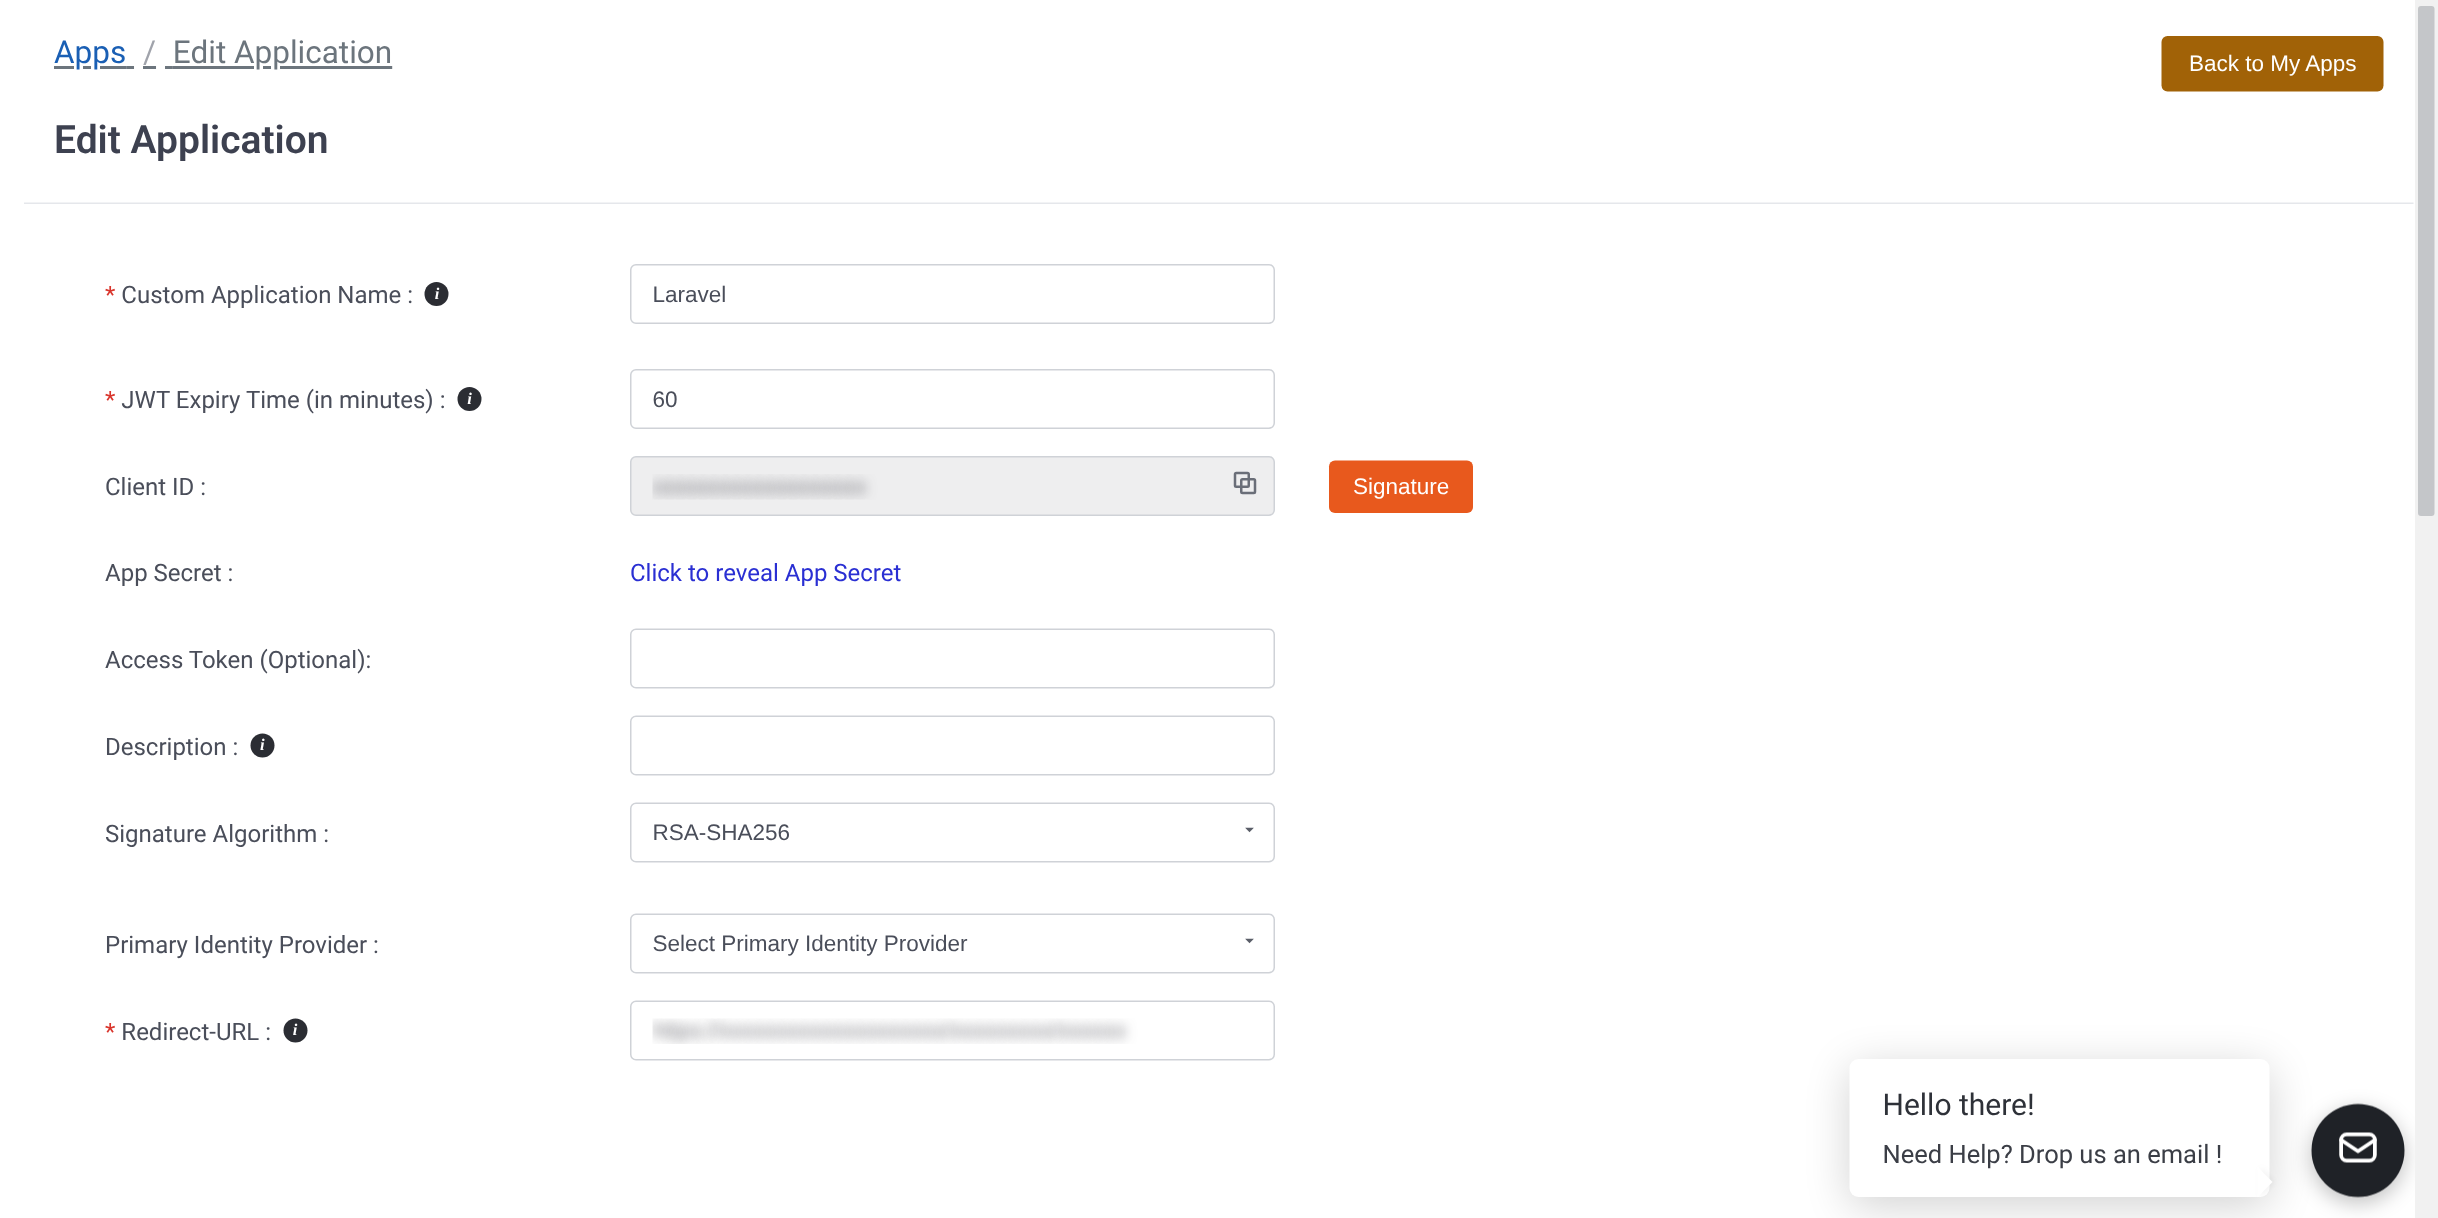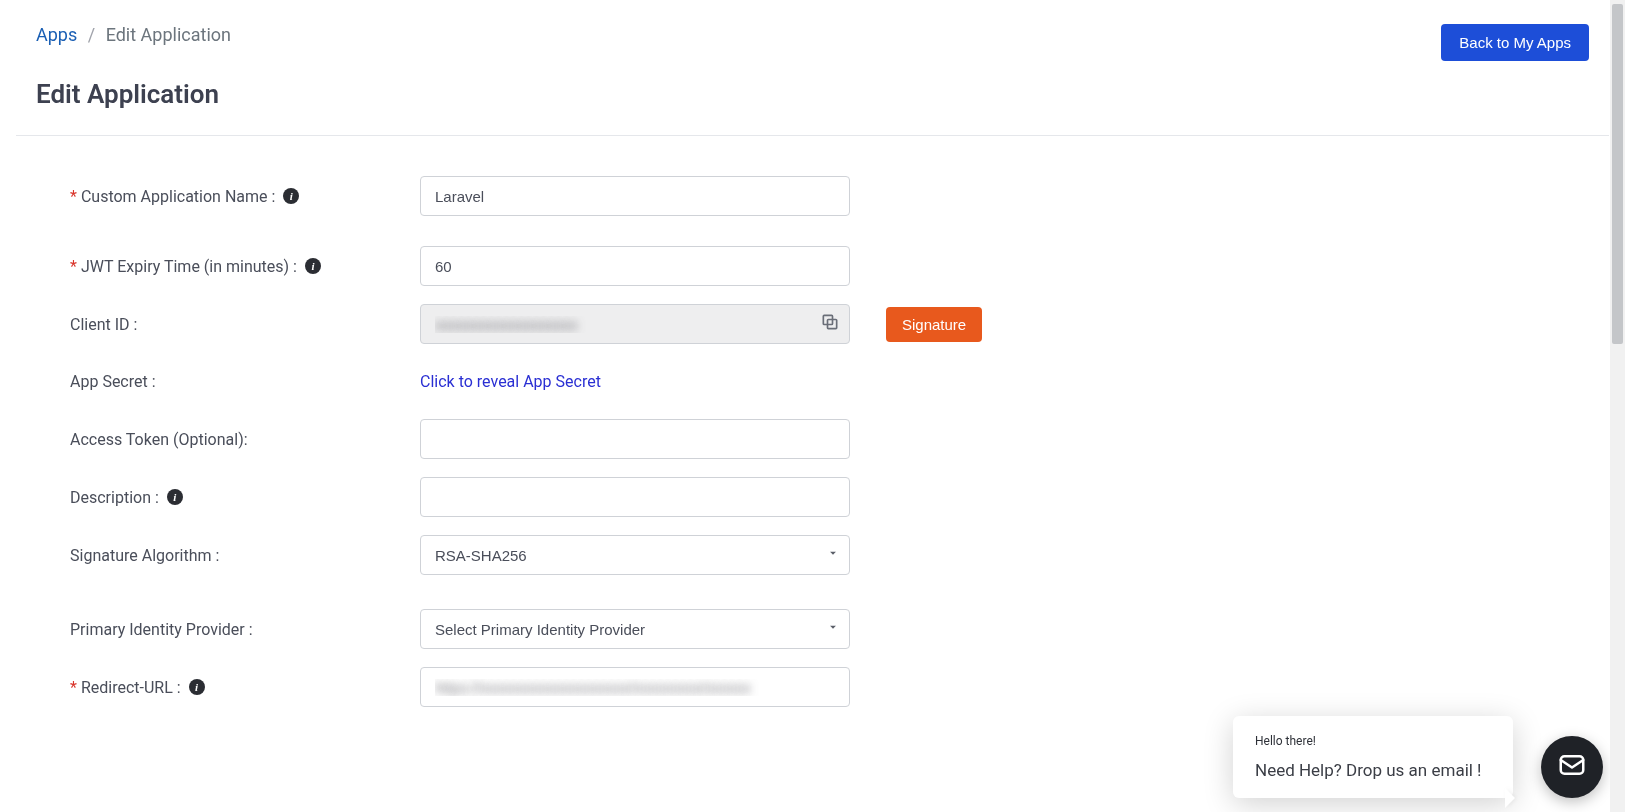--- a/index.html
+++ b/index.html
@@ -14,33 +14,34 @@
   .page-wrap {
     padding: 24px 36px 0 36px;
   }
   .top-row {
     display: flex;
     justify-content: space-between;
     align-items: flex-start;
     margin-bottom: 18px;
   }
   .breadcrumb {
-    font-size: 18px;
+    font-size: 21px;
     color: #6c757d;
+    text-decoration: underline;
   }
   .breadcrumb a {
     color: #1a5fb4;
     text-decoration: none;
   }
   .breadcrumb .sep {
     margin: 0 6px;
     color: #a0a3ab;
   }
   .back-btn {
-    background: #1d4ed8;
+    background: #a16207;
     color: #fff;
     border: none;
     border-radius: 4px;
     padding: 10px 18px;
     font-size: 15px;
     cursor: pointer;
   }
   h1.page-title {
     font-size: 26px;
     font-weight: 600;
@@ -189,21 +190,21 @@
   .chat-popover::after {
     content: "";
     position: absolute;
     right: -12px;
     top: 72px;
     border: 10px solid transparent;
     border-left-color: #fff;
     filter: drop-shadow(2px 0 2px rgba(0,0,0,0.05));
   }
   .chat-popover .greet {
-    font-size: 12px;
+    font-size: 20px;
     color: #2e3138;
     margin-bottom: 12px;
   }
   .chat-popover .help {
     font-size: 17px;
     color: #3b3e46;
   }
   
   .fake-scrollbar {
     position: fixed;

